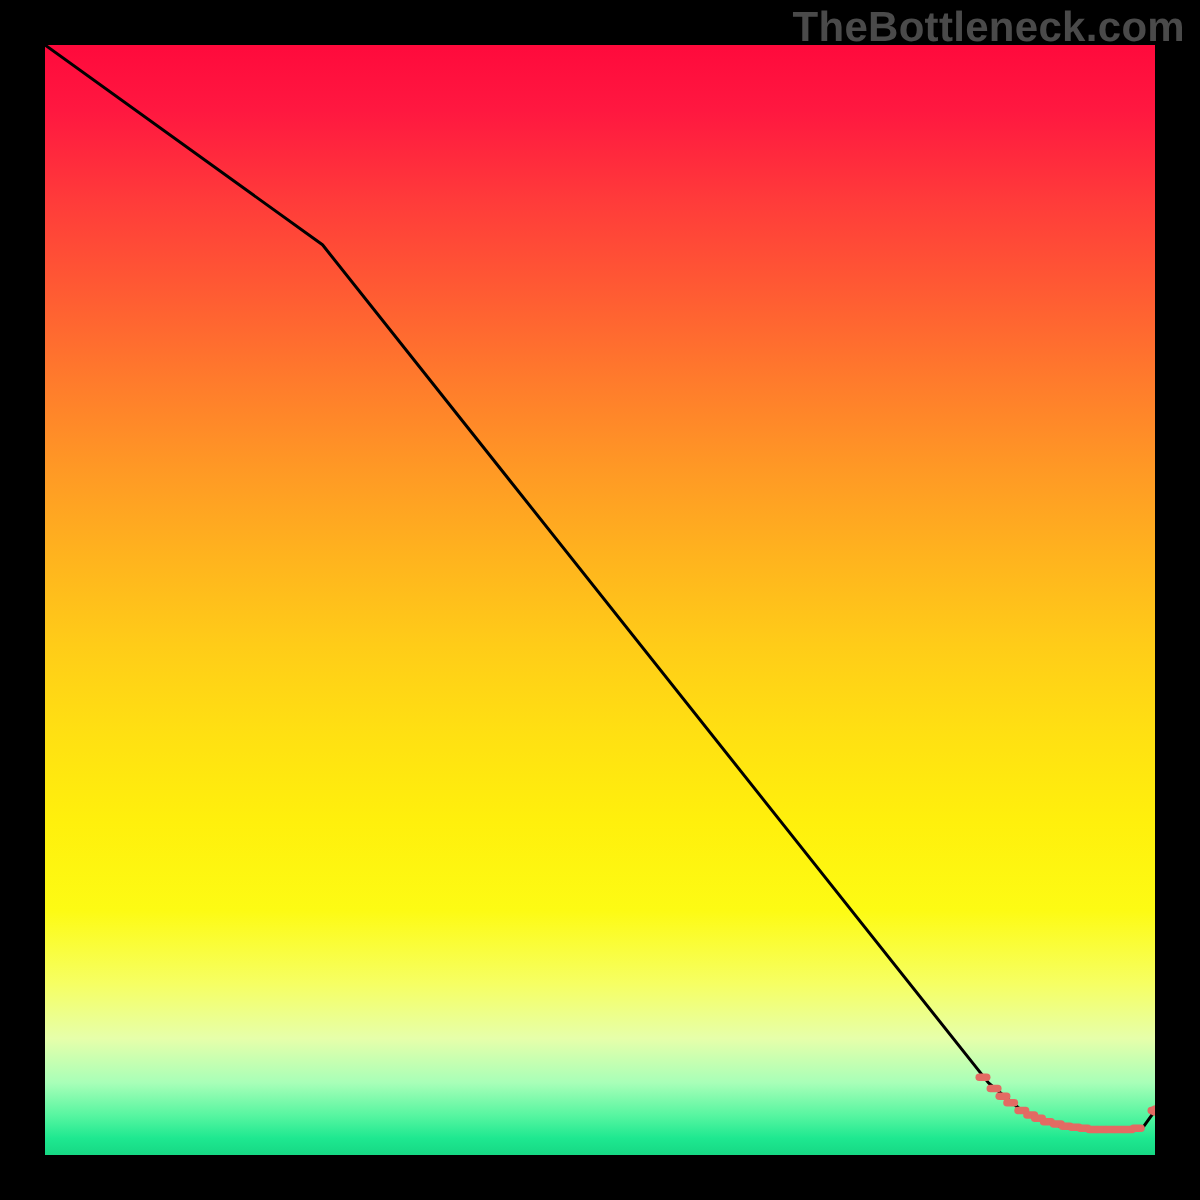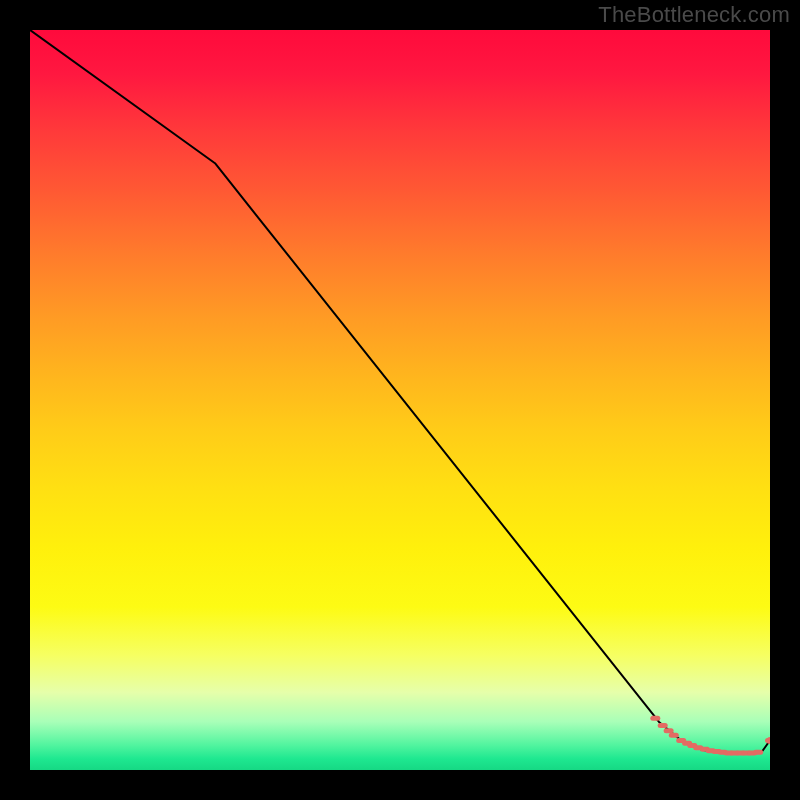--- a/index.html
+++ b/index.html
@@ -14,22 +14,22 @@
     position: relative;
     width: 800px;
     height: 800px;
     background: #000000;
   }
   .watermark {
     position: absolute;
     top: 2px;
     right: 10px;
     font-family: Arial, Helvetica, sans-serif;
-    font-size: 22px;
-    font-weight: normal;
+    font-size: 28px;
+    font-weight: bold;
     color: #4a4a4a;
     letter-spacing: 0.2px;
     z-index: 5;
   }
   .plot-area {
     position: absolute;
     left: 30px;
     top: 30px;
     width: 740px;
     height: 740px;

